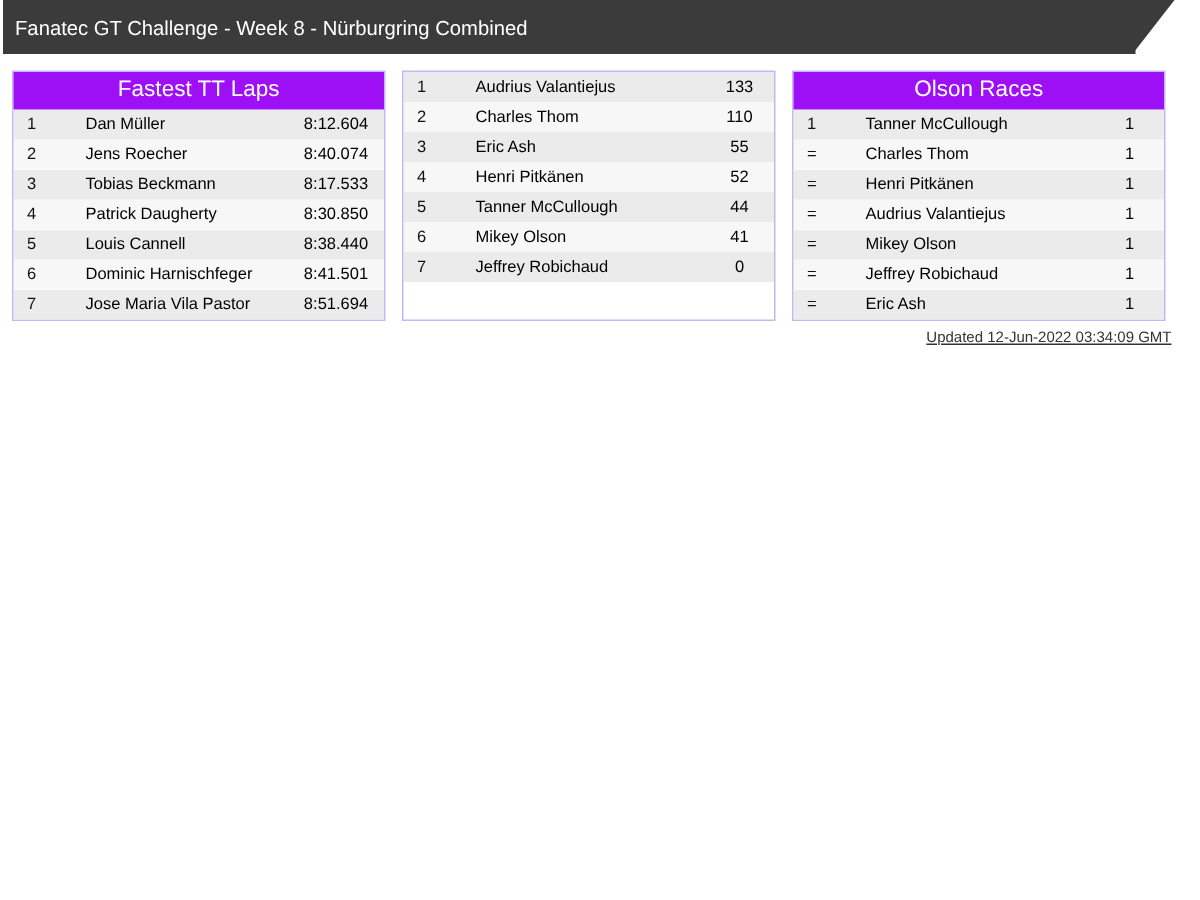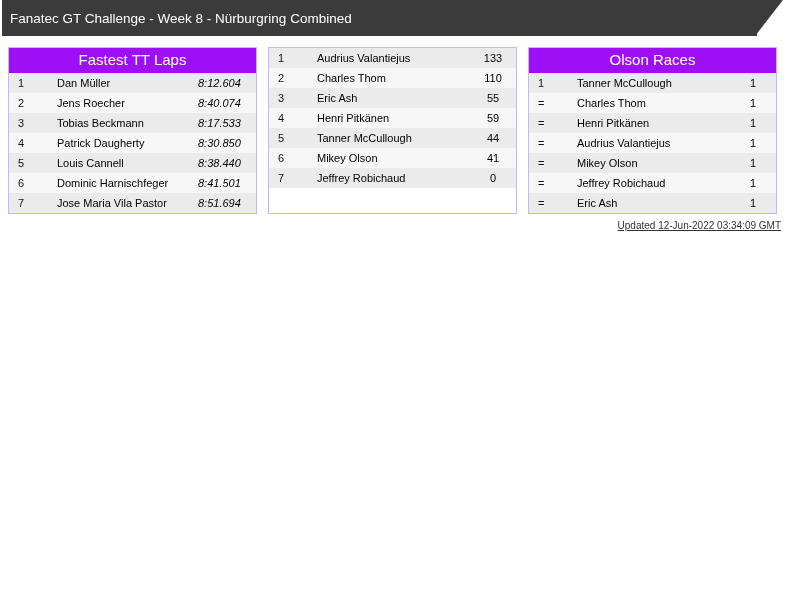--- a/index.html
+++ b/index.html
@@ -90,23 +90,22 @@
     text-align: left;
     padding-left: 9px !important;
     color: #111;
   }
   .c-name {
     text-align: left;
     padding-left: 3px !important;
   }
   .c-val {
     width: 52px;
-    text-align: left;
+    text-align: center;
     padding-right: 6px !important;
-    font-style: italic;
   }
   .c-val-narrow {
     width: 34px;
     text-align: center;
     padding-right: 6px !important;
   }
 
   .updated {
     width: 800px;
     box-sizing: border-box;
@@ -186,21 +185,21 @@
           <td class="c-val-narrow">110</td>
         </tr>
         <tr class="odd">
           <td class="c-pos">3</td>
           <td class="c-name">Eric Ash</td>
           <td class="c-val-narrow">55</td>
         </tr>
         <tr class="even">
           <td class="c-pos">4</td>
           <td class="c-name">Henri Pitkänen</td>
-          <td class="c-val-narrow">59</td>
+          <td class="c-val-narrow">52</td>
         </tr>
         <tr class="odd">
           <td class="c-pos">5</td>
           <td class="c-name">Tanner McCullough</td>
           <td class="c-val-narrow">44</td>
         </tr>
         <tr class="even">
           <td class="c-pos">6</td>
           <td class="c-name">Mikey Olson</td>
           <td class="c-val-narrow">41</td>

